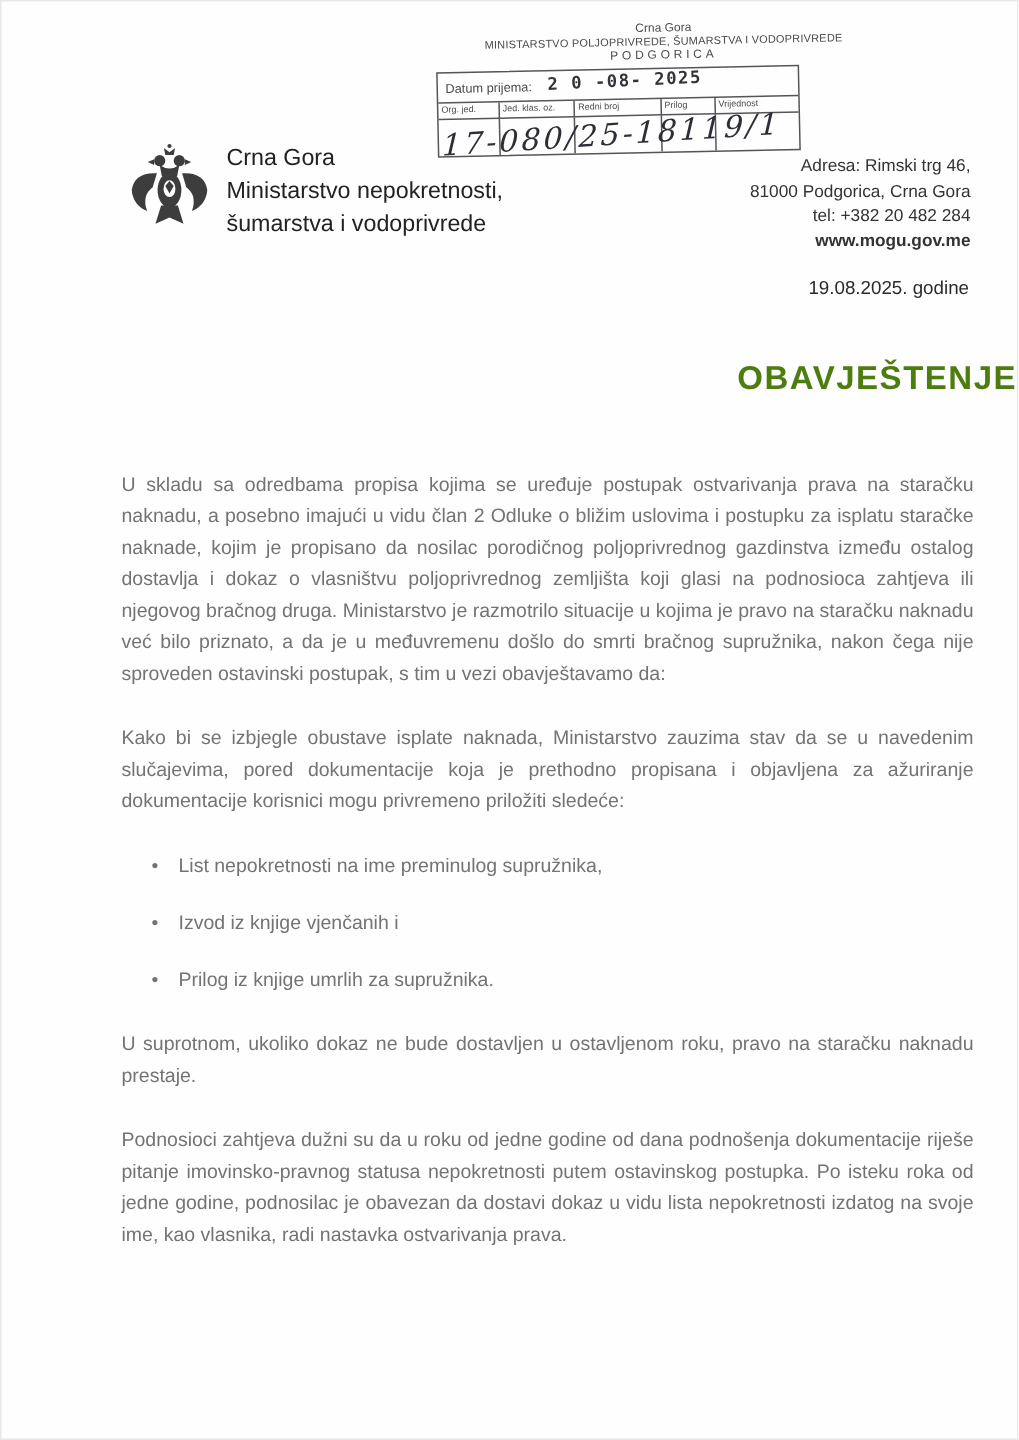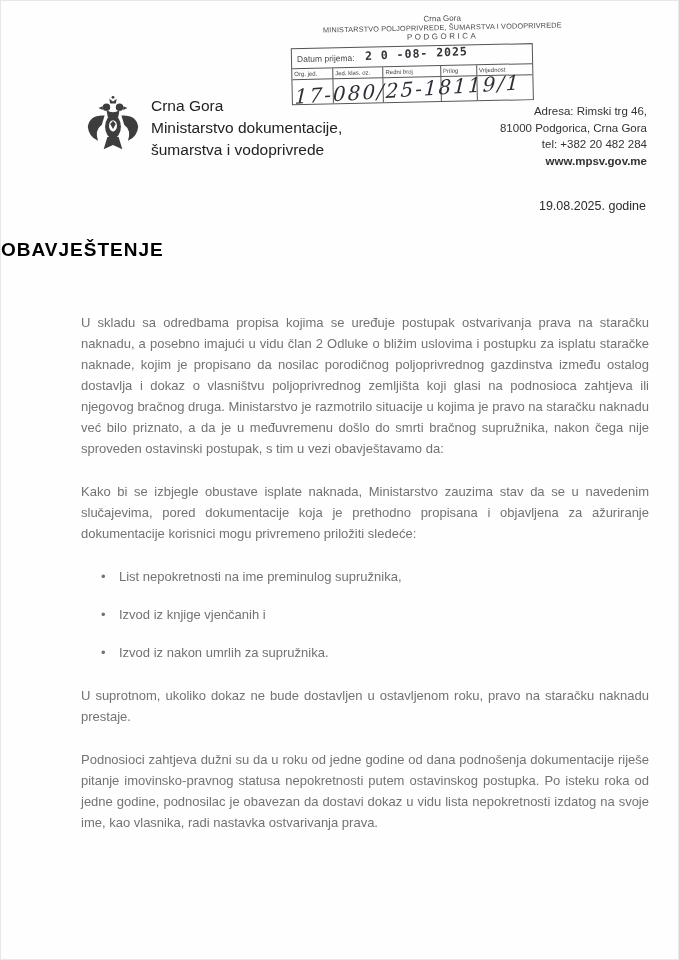--- a/index.html
+++ b/index.html
@@ -65,28 +65,28 @@
     position:absolute; left:150px; top:94px;
     font-size:15.5px; line-height:22px; color:#222;
   }
   .address-block {
     position:absolute; right:31px; top:102px;
     text-align:right; font-size:11.5px; line-height:16.5px; color:#333;margin-left:36px;
   }
   .address-block .website { font-weight:bold; }
 
   .date-line {
-    position:absolute; right:32px; top:198px;
+    position:absolute; right:32px; top:184px;
     font-size:12.5px; color:#2b2b2b;
   }
 
   .title {
     position:absolute; left:0; right:0; top:238px;
-    text-align:left; font-size:19px; font-weight:bold;
-    letter-spacing:1px; color:#000000;
+    text-align:right; font-size:22px; font-weight:bold;
+    letter-spacing:1px; color:#4d7c0f;
     font-family:"Liberation Sans", sans-serif;
   }
 
   
   .body-text {
     position:absolute; left:80px; top:311px; width:568px;
     font-size:13px; line-height:21px; text-align:justify; color:#737373;
   }
   .body-text p { margin-bottom:22px; }
   .bullets { margin:2px 0 22px 0; }
@@ -141,29 +141,29 @@
         <ellipse cx="60" cy="68" rx="17" ry="25"></ellipse>
         <path d="M48 90 L40 116 L60 107 L80 116 L72 90 Z"></path>
       </g>
       <ellipse cx="60" cy="66" rx="8.5" ry="12" fill="#fefefe"></ellipse>
       <path d="M54 62 l6 -7 6 7 -6 11 z" fill="#3d3d3d"></path>
     </svg>
   </div>
 
   <div class="ministry-block">
     <div>Crna Gora</div>
-    <div>Ministarstvo dokumentacije,</div>
+    <div>Ministarstvo nepokretnosti,</div>
     <div>šumarstva i vodoprivrede</div>
   </div>
 
   <div class="address-block">
     <div>Adresa: Rimski trg 46,</div>
     <div>81000 Podgorica, Crna Gora</div>
     <div>tel: +382 20 482 284</div>
-    <div class="website">www.mpsv.gov.me</div>
+    <div class="website">www.mogu.gov.me</div>
   </div>
 
   <div class="date-line">19.08.2025.  godine</div>
 
   <div class="title">OBAVJEŠTENJE</div>
 
   <div class="body-text">
     <p>U skladu sa odredbama propisa kojima se uređuje postupak ostvarivanja prava na staračku naknadu, a posebno imajući u vidu član 2 Odluke o bližim uslovima i postupku za isplatu staračke naknade, kojim je propisano da nosilac porodičnog poljoprivrednog gazdinstva između ostalog dostavlja i dokaz o vlasništvu poljoprivrednog zemljišta koji glasi na podnosioca zahtjeva ili njegovog bračnog druga. Ministarstvo je razmotrilo situacije u kojima je pravo na staračku naknadu već bilo priznato, a da je u međuvremenu došlo do smrti bračnog supružnika, nakon čega nije sproveden ostavinski postupak, s tim u vezi obavještavamo da:</p>
     <p>Kako bi se izbjegle obustave isplate naknada, Ministarstvo zauzima stav da se u navedenim slučajevima, pored dokumentacije koja je prethodno propisana i objavljena za ažuriranje dokumentacije korisnici mogu privremeno priložiti sledeće:</p>
 
@@ -171,21 +171,21 @@
       <div class="bullet-item">
         <span class="bullet-dot">•</span>
         <span>List nepokretnosti na ime preminulog supružnika,</span>
       </div>
       <div class="bullet-item">
         <span class="bullet-dot">•</span>
         <span>Izvod iz knjige vjenčanih i</span>
       </div>
       <div class="bullet-item">
         <span class="bullet-dot">•</span>
-        <span>Izvod iz nakon umrlih za supružnika.</span>
+        <span>Prilog iz knjige umrlih za supružnika.</span>
       </div>
     </div>
 
     <p>U suprotnom, ukoliko dokaz ne bude dostavljen u ostavljenom roku, pravo na staračku naknadu prestaje.</p>
     <p>Podnosioci zahtjeva dužni su da u roku od jedne godine od dana podnošenja dokumentacije riješe pitanje imovinsko-pravnog statusa nepokretnosti putem ostavinskog postupka. Po isteku roka od jedne godine, podnosilac je obavezan da dostavi dokaz u vidu lista nepokretnosti izdatog na svoje ime, kao vlasnika, radi nastavka ostvarivanja prava.</p>
   </div>
 
 </div>
 
 </body></html>

